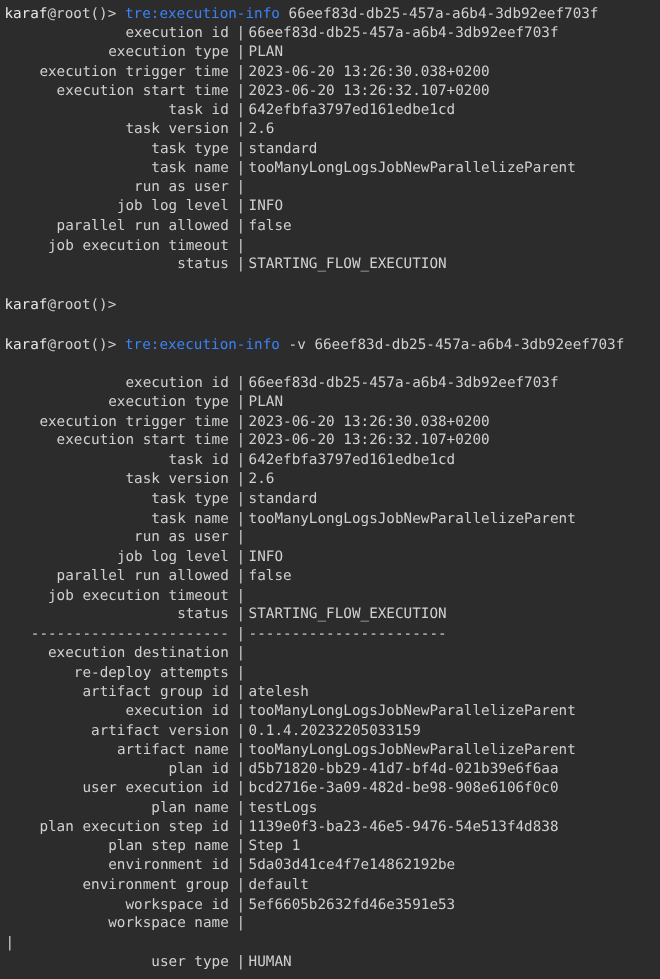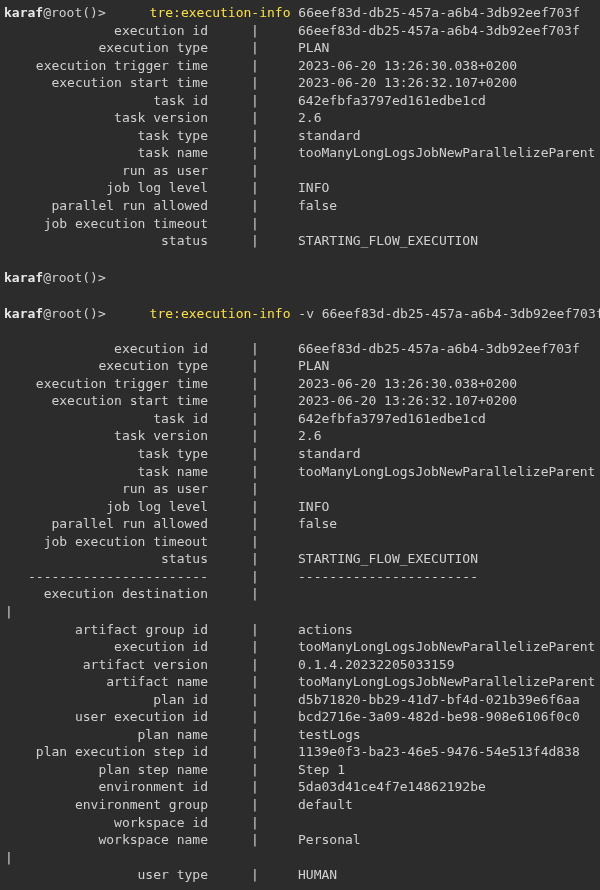--- a/index.html
+++ b/index.html
@@ -9,28 +9,27 @@
       font-family: 'DejaVu Sans Mono', 'Consolas', monospace;
       font-size: 13px;
       line-height: 1.35;
       padding: 2px 4px;
       width: 600px;
     }
     .prompt-line {
       margin-top: 2px;
       white-space: nowrap;
     }
-    .bold { font-weight: bold; color: #e8e8e8; }
+    .bold { font-weight: normal; color: #e8e8e8; }
     .normal { color: #d0d0d0; }
-    .cmd { color: #fde047; margin-left: 36px; }
+    .cmd { color: #3b82f6; }
     .arg { color: #d0d0d0; }
     .blank-line { height: 17px; }
     .row {
       display: flex;
-      gap: 36px;
     }
     .row-key {
       width: 210px;
       min-width: 210px;
       text-align: right;
       padding-right: 6px;
       color: #d0d0d0;
     }
     .row-sep {
       width: 10px;
@@ -215,27 +214,28 @@
   <div class="row-sep">|</div>
   <div class="row-val dashes">-----------------------</div>
 </div>
 
 <div id="block2b">
     <div class="row">
       <div class="row-key">execution destination</div>
       <div class="row-sep">|</div>
     </div>
     <div class="row">
+      <div class="row-key">re-deploy attempts</div>
       <div class="row-sep">|</div>
       <div class="row-val"></div>
     </div>
     <div class="row">
       <div class="row-key">artifact group id</div>
       <div class="row-sep">|</div>
-      <div class="row-val">actions</div>
+      <div class="row-val">atelesh</div>
     </div>
     <div class="row">
       <div class="row-key">execution id</div>
       <div class="row-sep">|</div>
       <div class="row-val">tooManyLongLogsJobNewParallelizeParent</div>
     </div>
     <div class="row">
       <div class="row-key">artifact version</div>
       <div class="row-sep">|</div>
       <div class="row-val">0.1.4.20232205033159</div>
@@ -276,25 +276,25 @@
       <div class="row-val">5da03d41ce4f7e14862192be</div>
     </div>
     <div class="row">
       <div class="row-key">environment group</div>
       <div class="row-sep">|</div>
       <div class="row-val">default</div>
     </div>
     <div class="row">
       <div class="row-key">workspace id</div>
       <div class="row-sep">|</div>
+      <div class="row-val">5ef6605b2632fd46e3591e53</div>
     </div>
     <div class="row">
       <div class="row-key">workspace name</div>
       <div class="row-sep">|</div>
-      <div class="row-val">Personal</div>
     </div>
     <div class="row">
       <div class="row-sep">|</div>
     </div>
     <div class="row">
       <div class="row-key">user type</div>
       <div class="row-sep">|</div>
       <div class="row-val">HUMAN</div>
     </div>
   </div>

